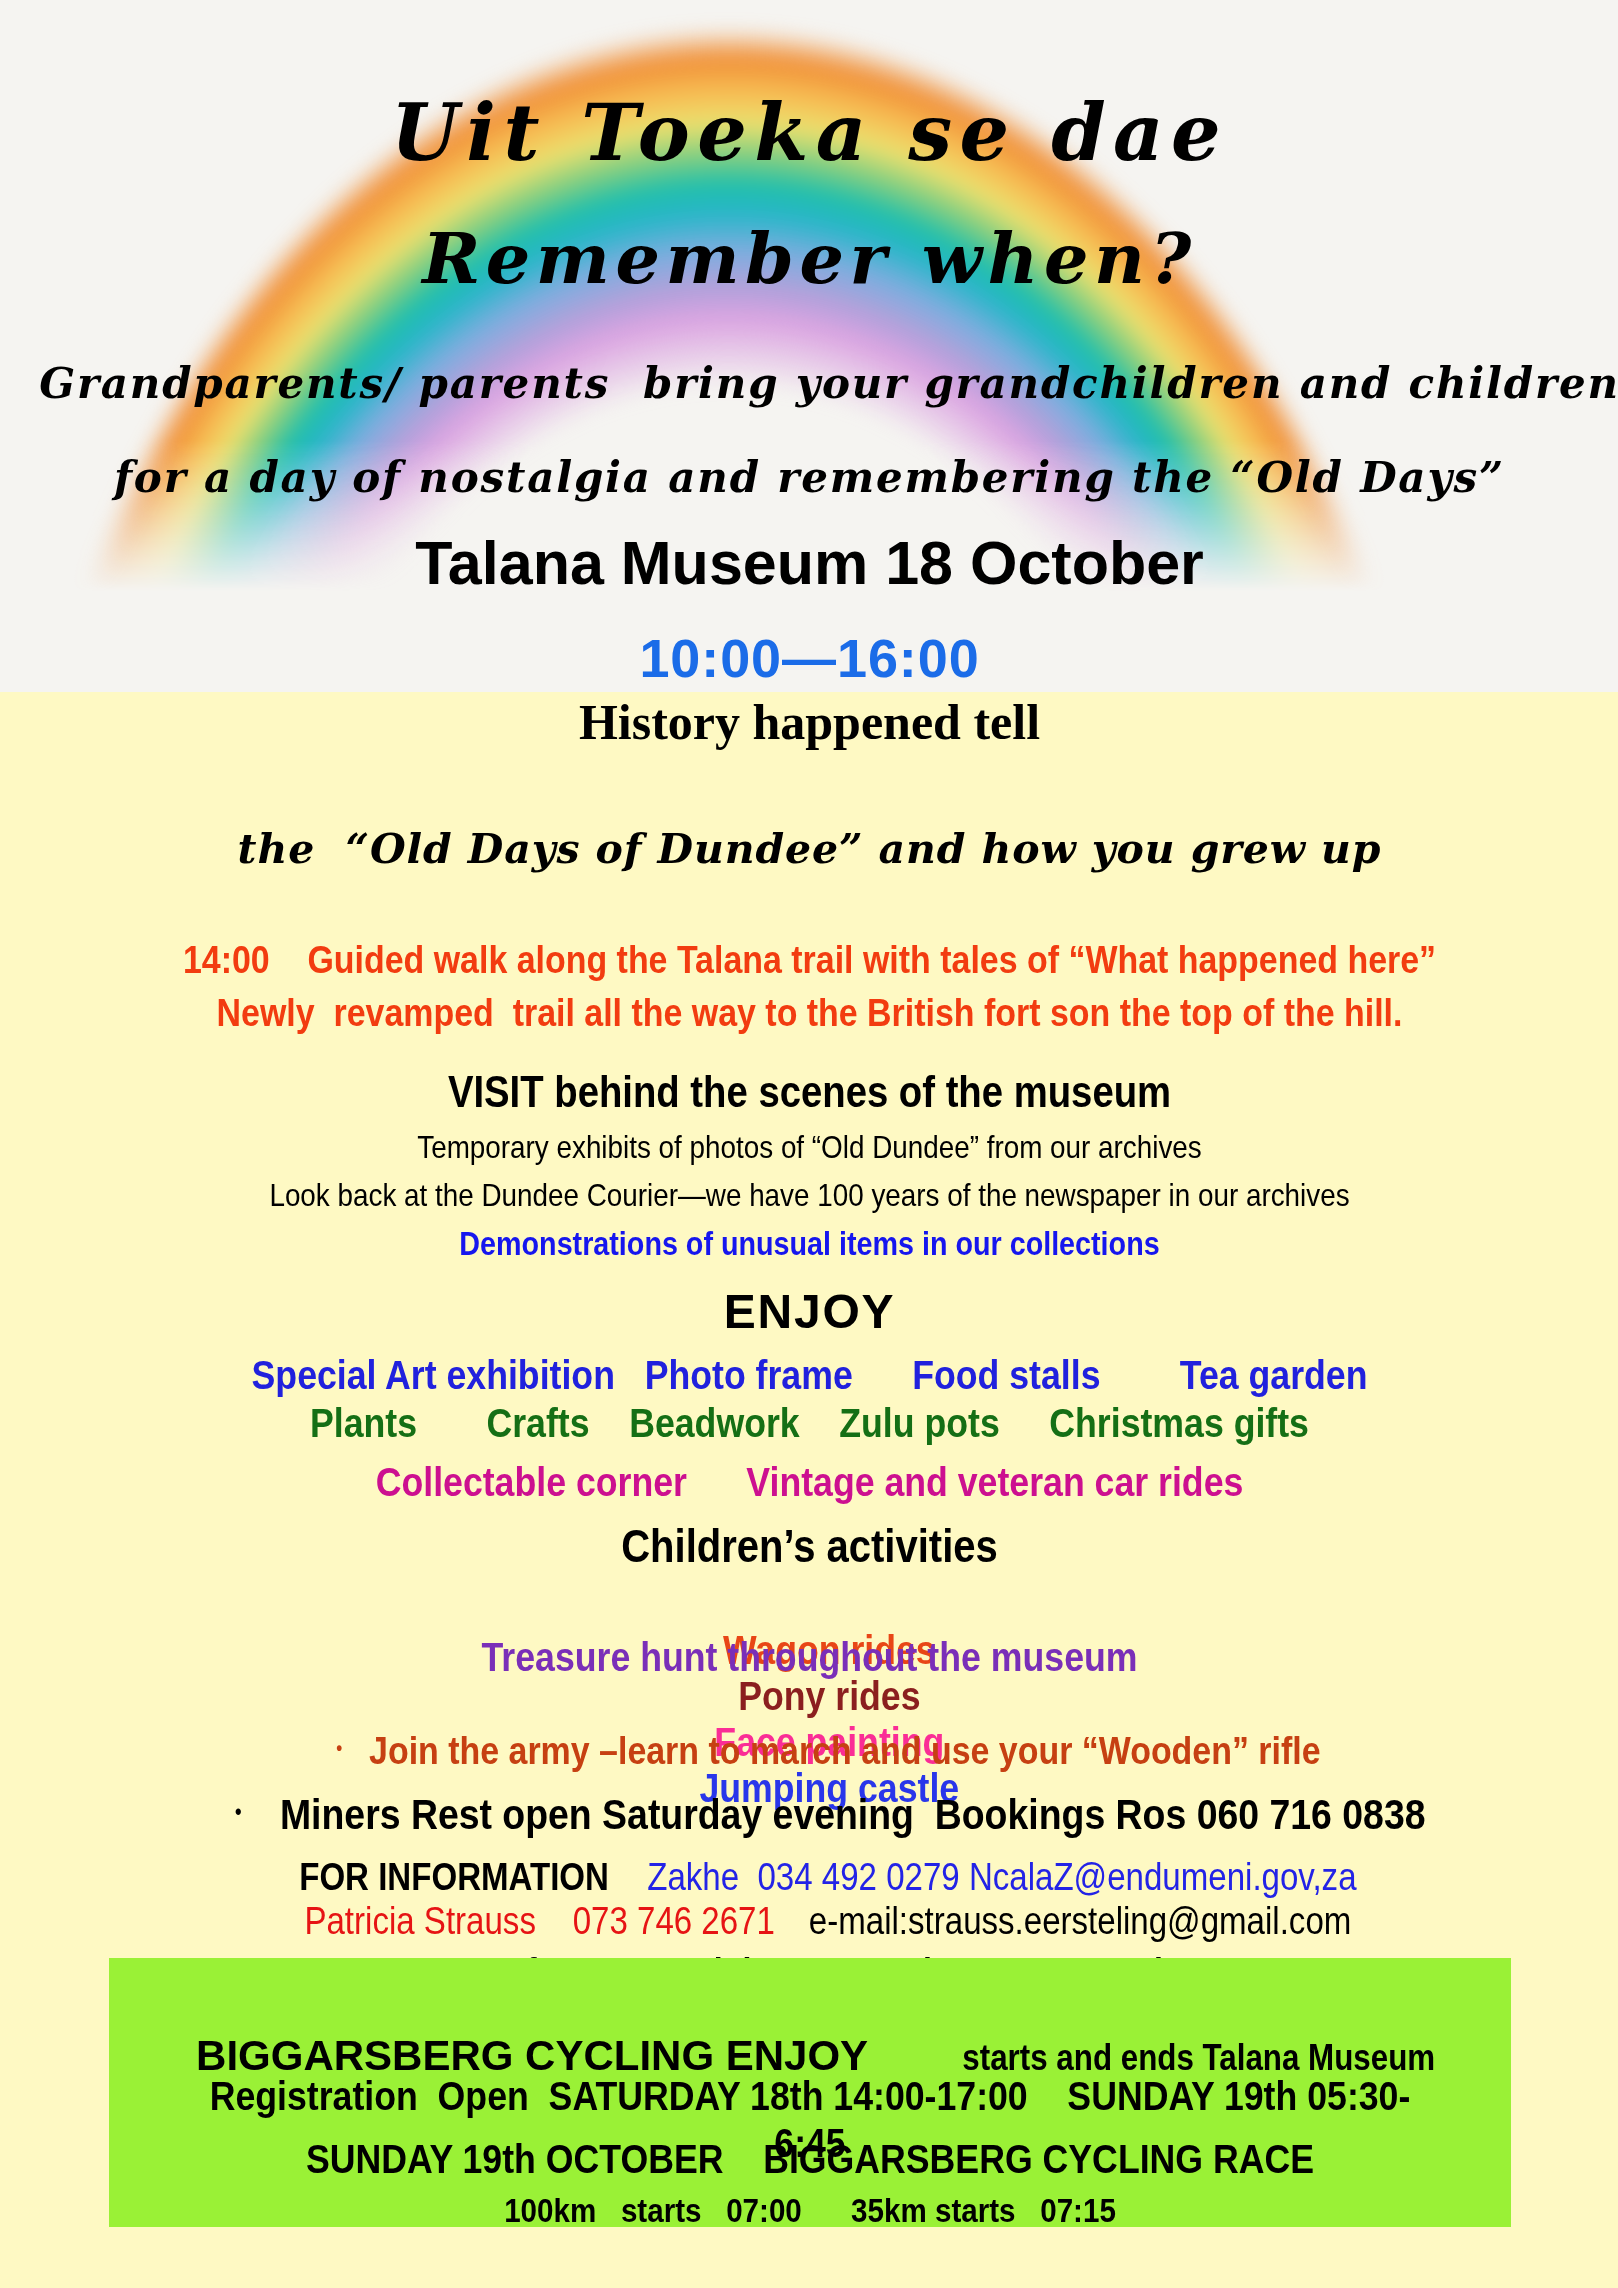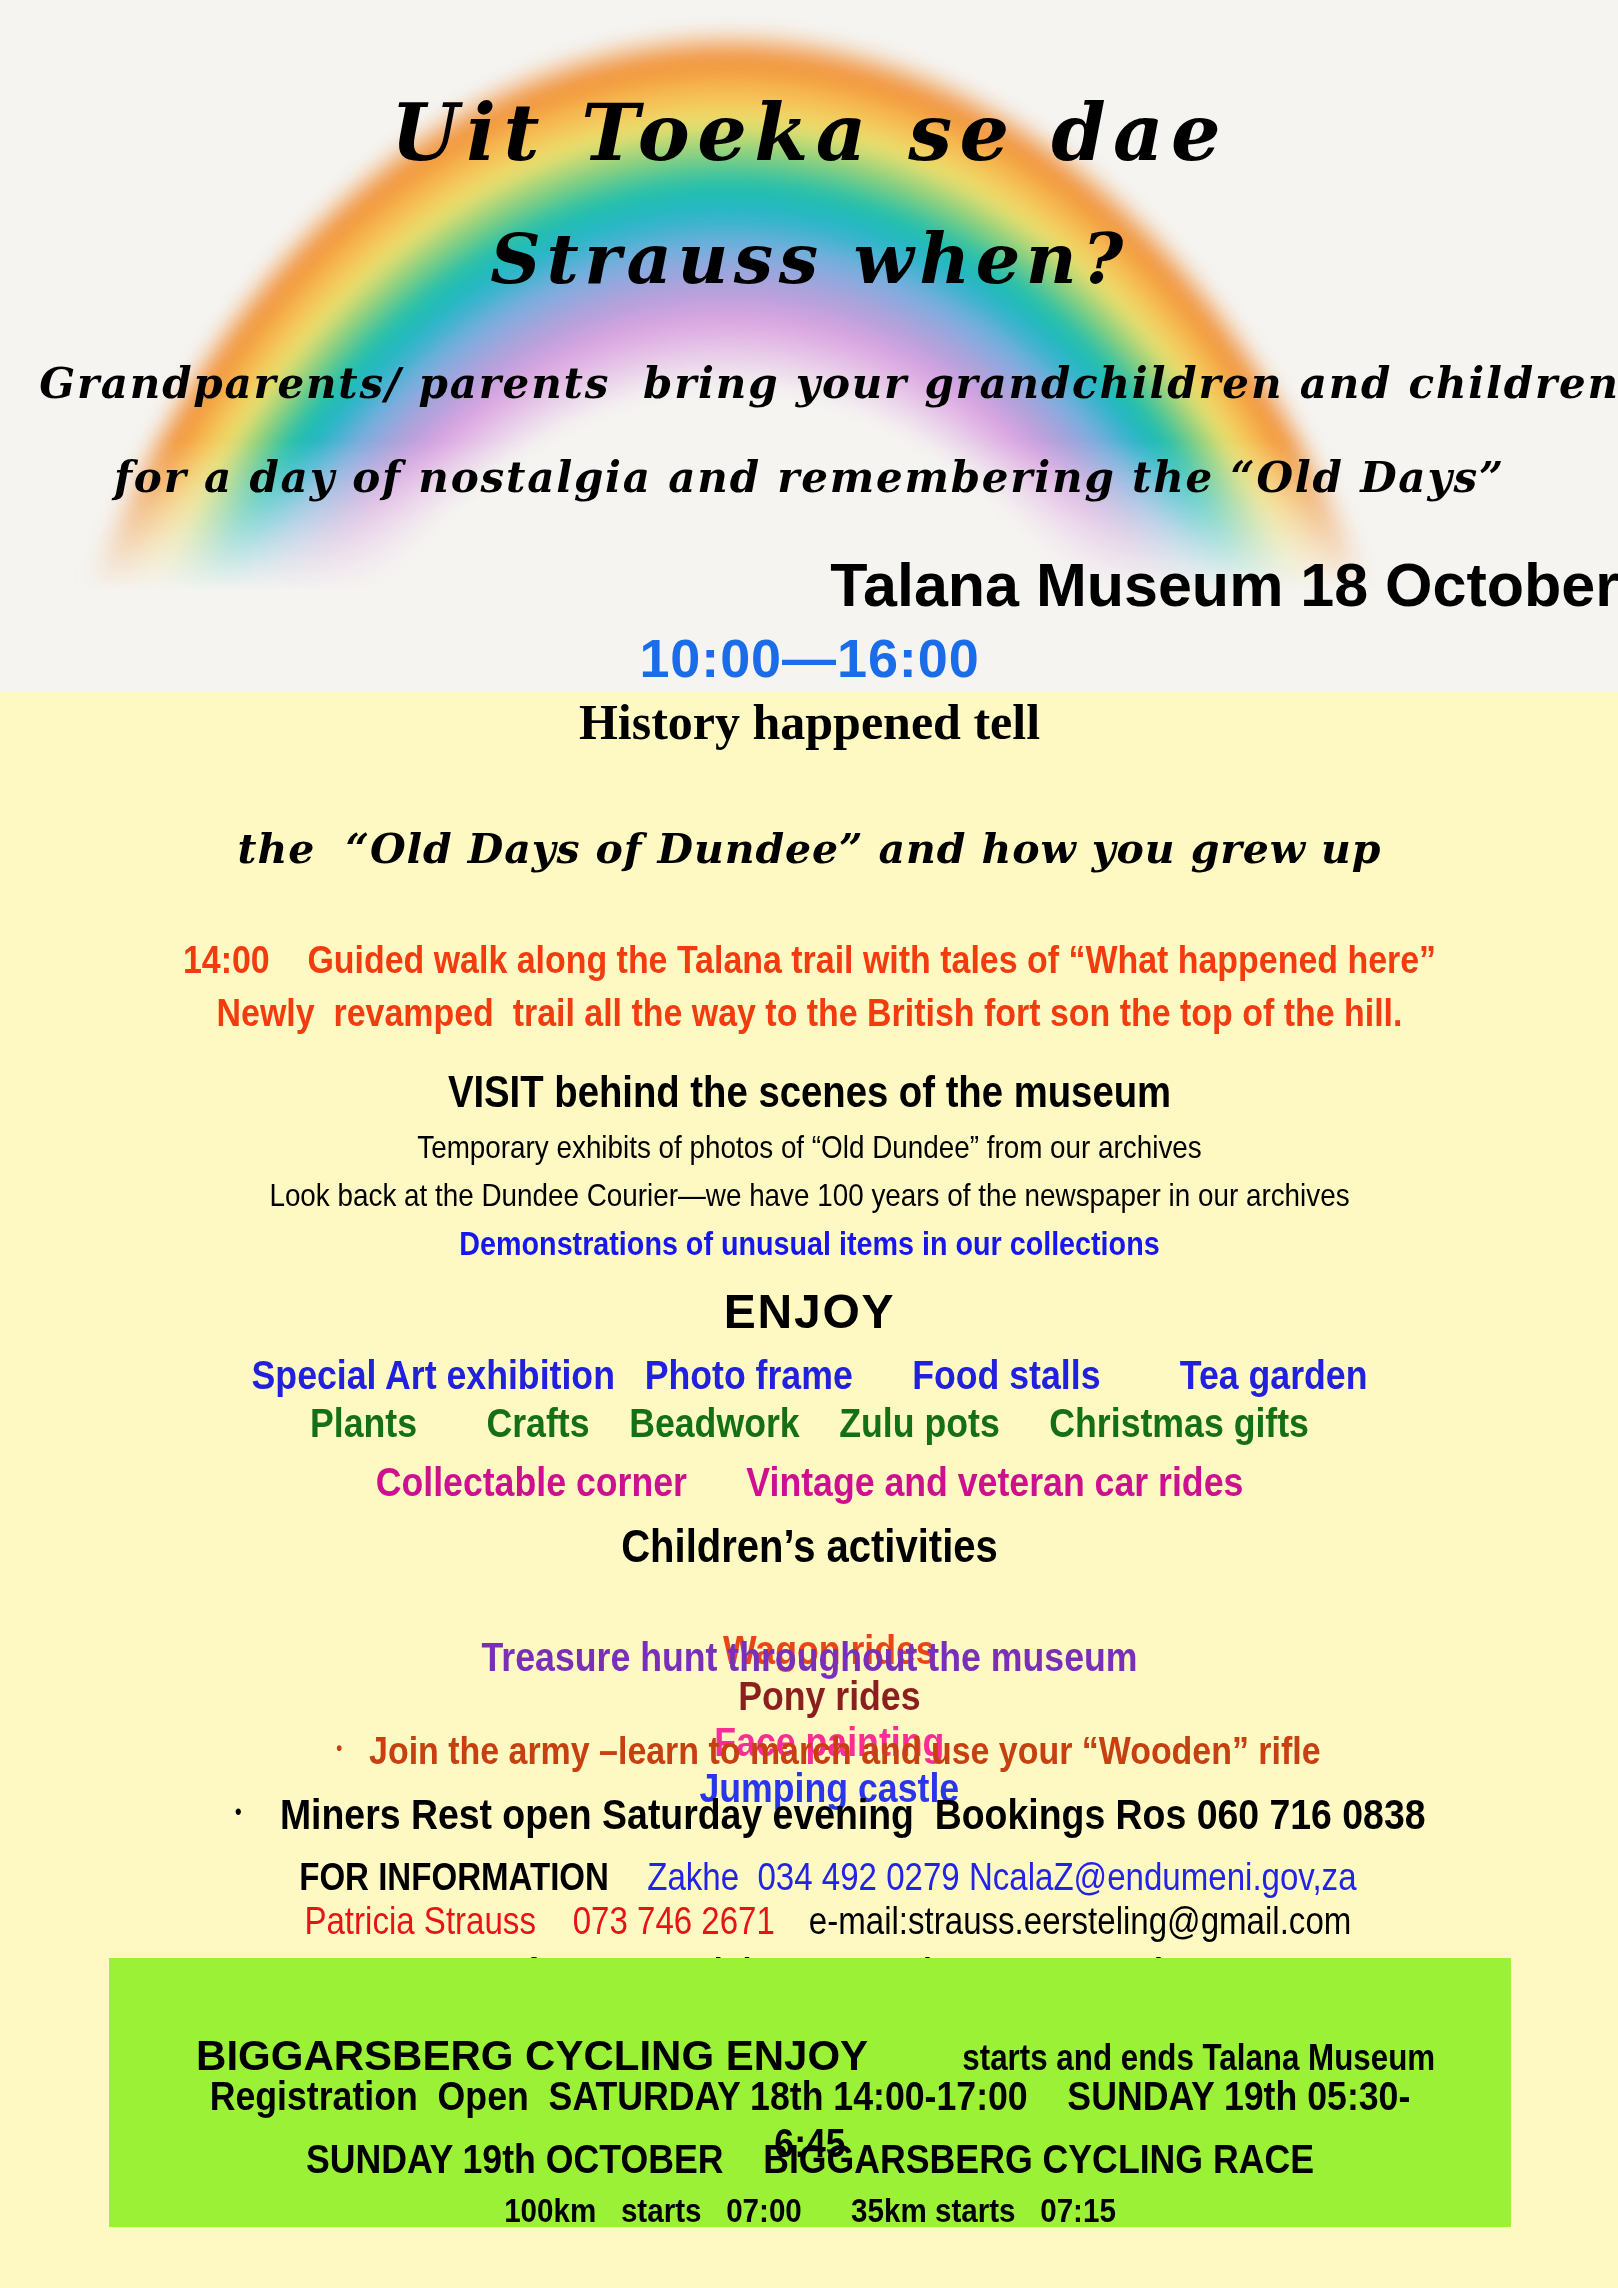--- a/index.html
+++ b/index.html
@@ -42,21 +42,21 @@
     font-family:"DejaVu Serif", serif;
     font-style:italic; font-weight:bold;
   }
   .serif { font-family:"Liberation Serif", serif; }
   .bullet { font-size:0.5em; vertical-align:0.45em; letter-spacing:0; }
 
   .t-title1   { top:89px;  font-size:78px; letter-spacing:7.4px; }
   .t-title2   { top:220px; font-size:70px; letter-spacing:5.5px; }
   .t-sub1     { top:360px; font-size:42px; letter-spacing:1.8px;padding-left:20px; }
   .t-sub2     { top:426px; font-size:42px; letter-spacing:1.8px;margin-top:28px; }
-  .t-event    { top:551px; font-size:61px; letter-spacing:0px;text-align:right; }
+  .t-event    { top:529px; font-size:61px; letter-spacing:0px; }
   .t-hours    { top:628px; font-size:54px; letter-spacing:0.9px; }
   .t-tagline  { top:694px; font-size:50px; }
   .t-invite1  { top:772px; font-size:41px; letter-spacing:0.9px; }
   .t-invite2  { top:827px; font-size:41px; letter-spacing:0.9px; }
   .t-walk1    { top:938px; font-size:39px; }
   .t-walk2    { top:991px; font-size:39px; }
   .t-visith   { top:1067px; font-size:44px; }
   .t-visit1   { top:1130px; font-size:32px; }
   .t-visit2   { top:1178px; font-size:32px; }
   .t-visit3   { top:1226px; font-size:33px; font-weight:bold; }
@@ -86,21 +86,21 @@
 </style>
 </head>
 <body>
 
 <div class="poster">
 
   <div class="top-bg"></div>
   <div class="rainbow"></div>
 
   <div class="line hand t-title1">Uit Toeka se dae</div>
-  <div class="line hand t-title2">Strauss when?</div>
+  <div class="line hand t-title2">Remember when?</div>
   <div class="line hand t-sub1">Grandparents/ parents  bring your grandchildren and children</div>
   <div class="line hand t-sub2">for a day of nostalgia and remembering the “Old Days”</div>
 
   <div class="line b t-event">Talana Museum 18 October</div>
   <div class="line b t-hours" style="color: rgb(27, 108, 232);">10:00—16:00</div>
   <div class="line b serif t-tagline">History happened tell</div>
   <div class="line hand t-invite2">the  “Old Days of Dundee” and how you grew up</div>
 
   <div class="line b cond t-walk1" style="color: rgb(242, 60, 16);">14:00    Guided walk along the Talana trail with tales of “What happened here”</div>
   <div class="line b cond t-walk2" style="color: rgb(242, 60, 16);">Newly  revamped  trail all the way to the British fort son the top of the hill.</div>

